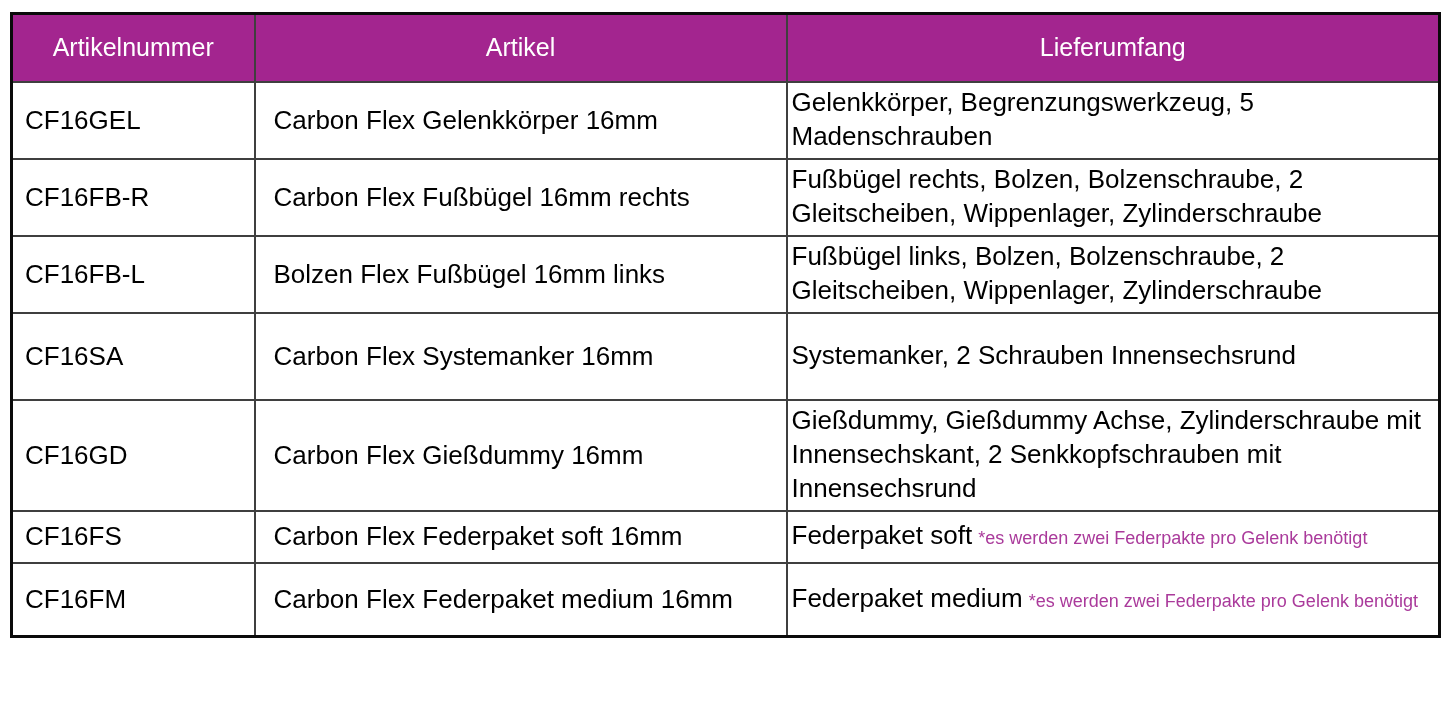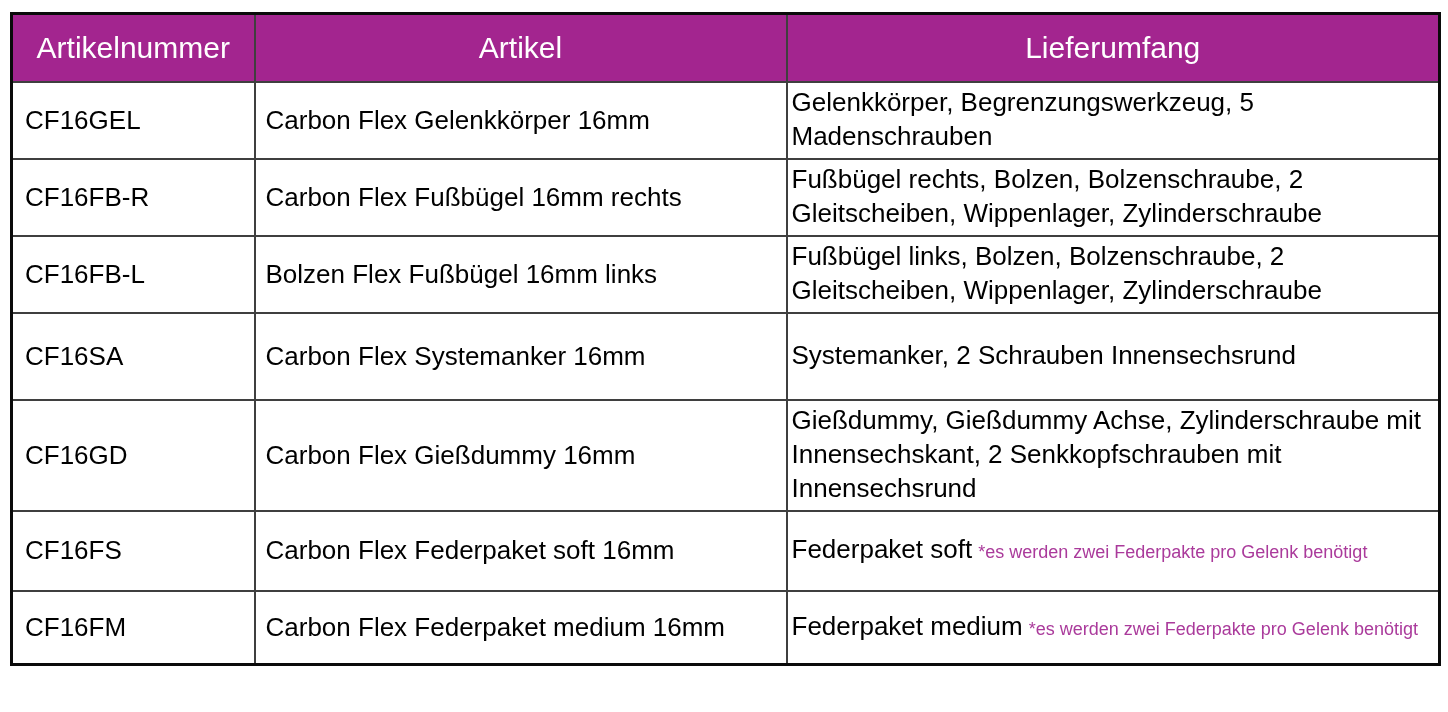--- a/index.html
+++ b/index.html
@@ -32,54 +32,54 @@
     overflow: hidden;
   }
   
   col.c1 { width: 243px; }
   col.c2 { width: 532px; }
   col.c3 { width: 653px; }
 
   thead th {
     background: var(--accent);
     color: #ffffff;
-    font-size: 30px;
+    font-size: 25px;
     font-weight: 400;
     text-align: center;
     height: 68px;
     border-color: #2a2a2a;
   }
   tbody td {
     color: #000000;
     font-size: 26px;
     background: #ffffff;
   }
   td.cell-artnr {
     padding: 2px 6px 2px 12px;
     white-space: nowrap;
   }
   td.cell-artikel {
-    padding: 2px 6px 2px 10px;
+    padding: 2px 6px 2px 18px;
   }
   td.cell-liefer {
     padding: 2px 16px 2px 4px;
     line-height: 34px;
   }
   .footnote {
     color: var(--footnote-color);
     font-size: 18px;
     margin-left: 6px;
   }
   
   tr.r0 { height: 76px; }
   tr.r1 { height: 72px; }
   tr.r2 { height: 74px; }
   tr.r3 { height: 87px; }
   tr.r4 { height: 101px; }
-  tr.r5 { height: 80px; }
+  tr.r5 { height: 52px; }
   tr.r6 { height: 74px; }
   tr.r7 { height: 72px; }
 </style>
 </head>
 <body>
 
 <div class="page">
   <table class="product-table">
     <colgroup>
       <col class="c1">

